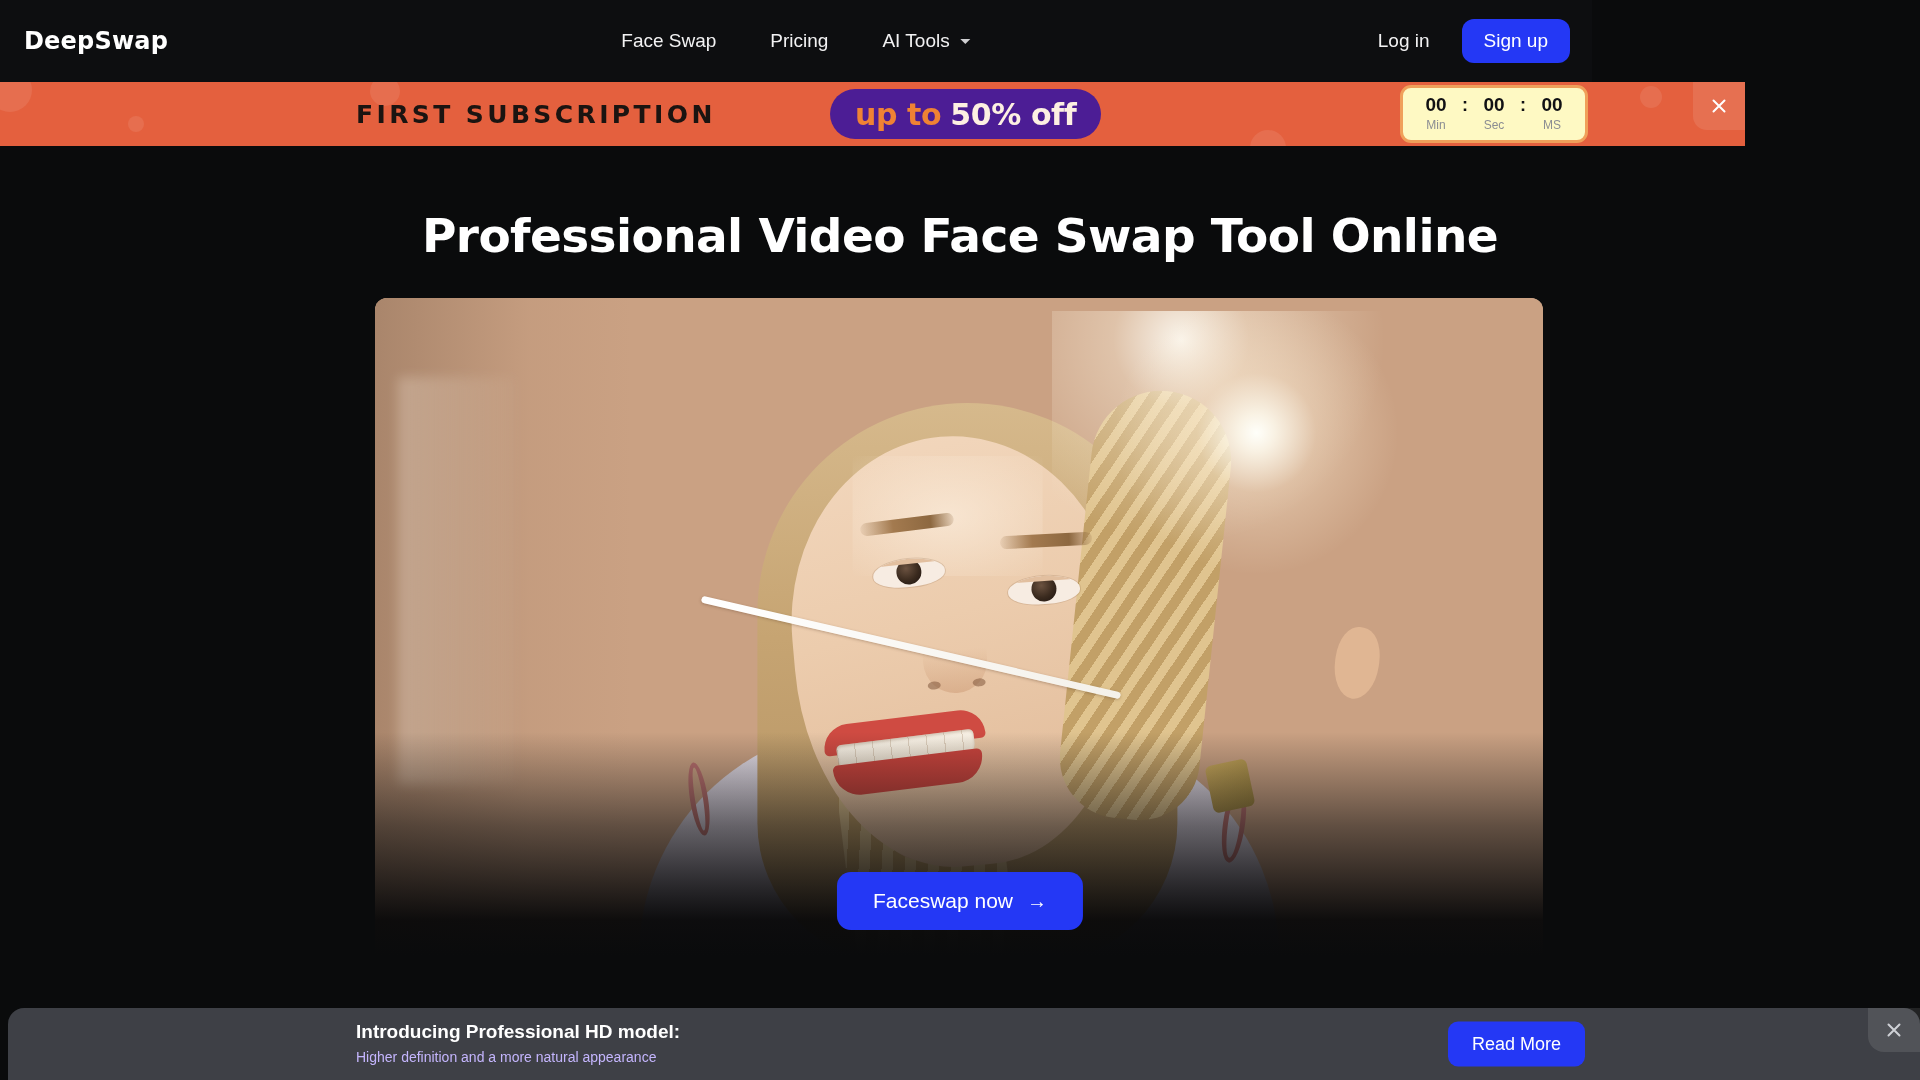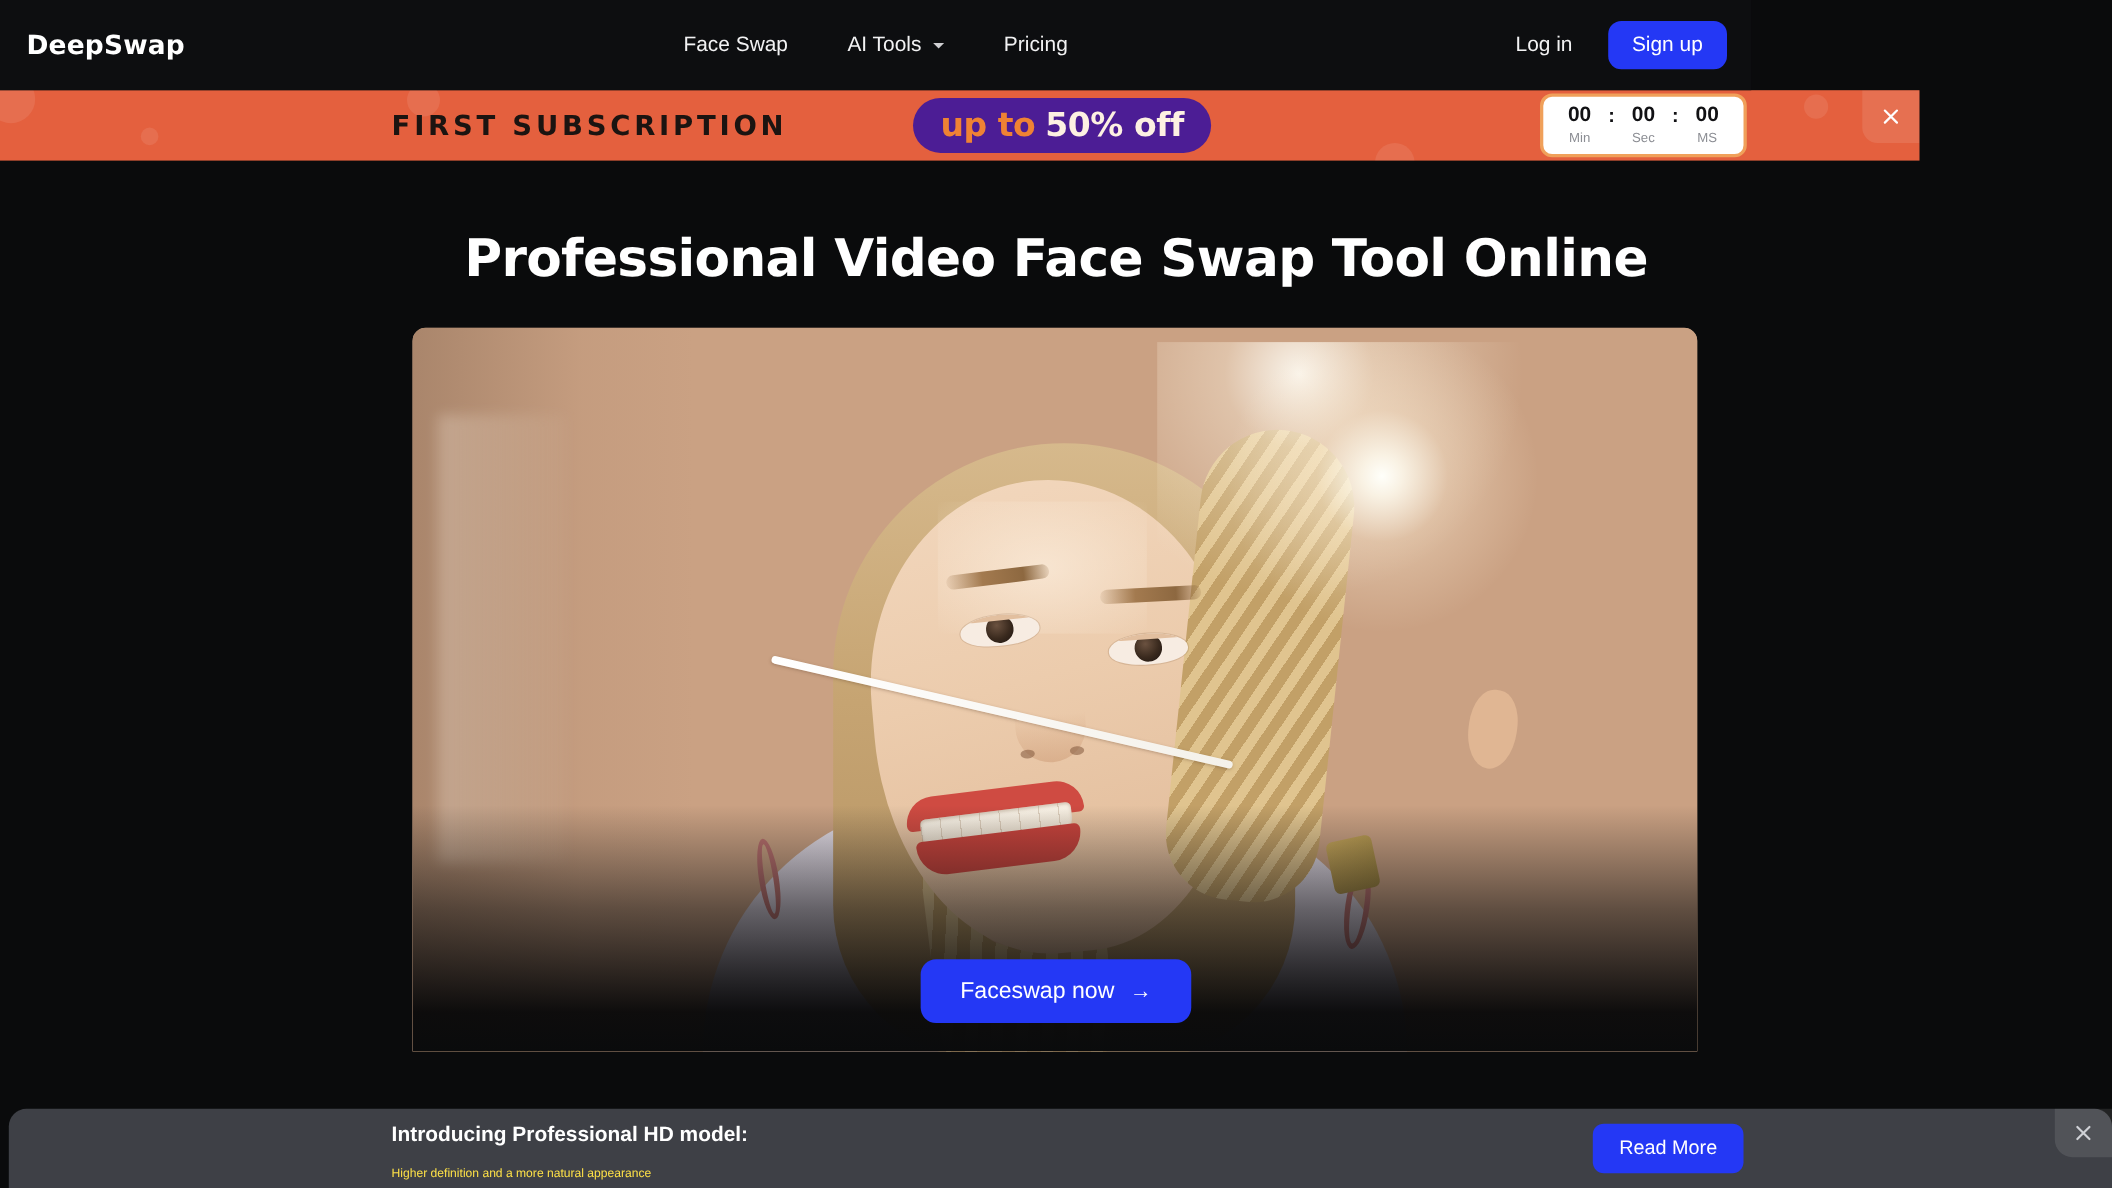--- a/index.html
+++ b/index.html
@@ -77,21 +77,21 @@
   .promo-pill .upto {
     color:#ef8234; font-size:30px; font-weight:700; letter-spacing:-0.4px;
     font-family:"DejaVu Sans", sans-serif;
   }
   .promo-pill .amount {
     color:#fdf0e2; font-size:30px; font-weight:700; letter-spacing:-0.4px;
     font-family:"DejaVu Sans", sans-serif;
   }
   .timer {
     position:absolute; left:1400px; top:50%; transform:translateY(-50%);
-    background:#ffffff; border:3px solid #f0a05a; border-radius:11px;
+    background:#fef9c3; border:3px solid #f0a05a; border-radius:11px;
     padding:7px 16px 6px 16px; display:flex; align-items:flex-start; gap:0;
   }
   .timer-unit { display:flex; flex-direction:column; align-items:center; min-width:34px; }
   .timer-num { color:#111114; font-size:19px; font-weight:700; line-height:1.05; }
   .timer-lbl { color:#8b8d93; font-size:12px; line-height:1.5; margin-top:1px; }
   .timer-sep {
     color:#111114; font-size:18px; font-weight:700;
     padding:0 9px; line-height:1.15;
   }
   .promo-close {
@@ -266,21 +266,21 @@
   }
   .cta .arrow { font-size:20px; line-height:1; }
 
   
   .notice {
     position:absolute; left:8px; bottom:0; width:1912px; height:72px;
     background:#3e4046; border-radius:16px 16px 0 0; z-index:40;
   }
   .notice-text { position:absolute; left:348px; top:13px; }
   .notice-title { color:#ffffff; font-size:19px; font-weight:700; white-space:nowrap; }
-  .notice-sub { color:#fde047; font-size:11px; margin-top:18px; white-space:nowrap; }
+  .notice-sub { color:#c4b5fd; font-size:14px; margin-top:6px; white-space:nowrap; }
   .notice-btn {
     position:absolute; left:1440px; top:50%; transform:translateY(-50%);
     background:#2438f5; color:#ffffff; border:none; border-radius:10px;
     padding:12px 24px; font-size:18px; cursor:pointer; white-space:nowrap;
     font-family:"Liberation Sans", sans-serif;
   }
   .notice-close {
     position:absolute; right:0; top:0; width:52px; height:44px;
     background:rgba(255,255,255,0.10); border-bottom-left-radius:16px;
     display:flex; align-items:center; justify-content:center; cursor:pointer;
@@ -293,25 +293,25 @@
 <div class="page">
 
   <div class="header">
     <div class="logo">DeepSwap</div>
 
     <nav class="nav">
       <div class="nav-item">
         <span>Face Swap</span>
       </div>
       <div class="nav-item">
+        <span>Pricing</span>
+      </div>
+      <div class="nav-item">
         <span>AI Tools</span>
         <span class="caret"></span>
-      </div>
-      <div class="nav-item">
-        <span>Pricing</span>
       </div>
     </nav>
 
     <div class="header-right">
       <div class="login-link">Log in</div>
       <button class="signup-btn">Sign up</button>
     </div>
   </div>
 
   <div class="promo">

